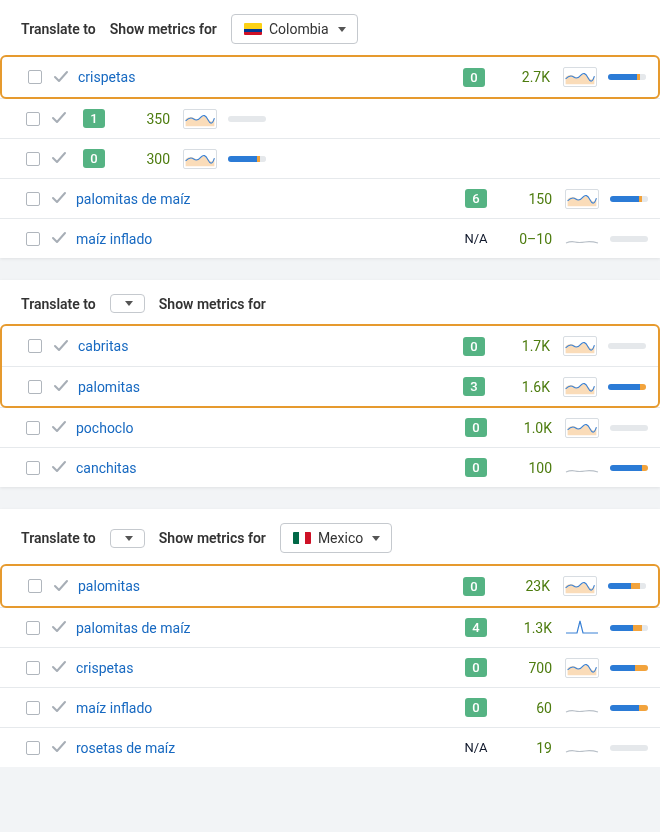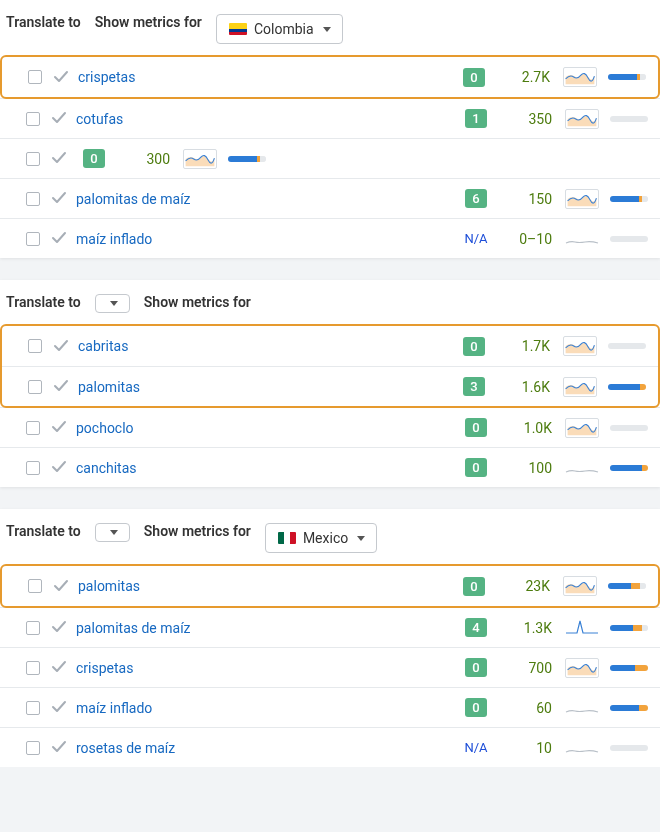--- a/index.html
+++ b/index.html
@@ -11,22 +11,22 @@
     width: 660px;
   }
   .panel {
     background: #fff;
     box-shadow: 0 1px 3px rgba(0,0,0,0.08);
     margin-bottom: 22px;
   }
   .panel:last-child { margin-bottom: 0; }
   .panel-header {
     display: flex;
-    align-items: flex-start;
-    padding: 14px 18px 12px 6px;
+    align-items: center;
+    padding: 14px 18px 12px 21px;
     gap: 14px;
     font-size: 14px;
     flex-wrap: wrap;
   }
   .hdr-label {
     font-weight: 600;
     color: #333;
   }
   .dropdown {
     display: inline-flex;
@@ -105,21 +105,21 @@
     background: #55b383;
     color: #fff;
     border-radius: 3px;
     padding: 2px 7px;
     font-size: 13px;
     font-weight: 500;
     min-width: 20px;
     text-align: center;
   }
   .kd-na {
-    color: #1d4ed8;
+    color: #0f172a;
     font-size: 13px;
   }
   .col-volume {
     width: 58px;
     text-align: right;
     color: #4d7c0f;
     font-size: 14px;
     padding-right: 4px;
   }
   .col-spark {
@@ -233,21 +233,20 @@
         </div>
         <div class="row">
           <div class="col-check">
             <div class="checkbox"></div>
           </div>
           <div class="col-tick">
             <span class="tick"><svg viewBox="0 0 16 16" fill="none" stroke="currentColor" stroke-width="2" stroke-linecap="round" stroke-linejoin="round">
                 <polyline points="2,9 6,13 14,4"></polyline>
               </svg></span>
           </div>
-          <div class="col-keyword"><span class="keyword-link">cotufas</span></div>
           <div class="col-kd">
             <span class="kd-badge">1</span>
           </div>
           <div class="col-volume">350</div>
           <div class="col-spark">
             <div class="spark-box">
               <svg viewBox="0 0 34 20">
     <path d="M1,18 L1,10 Q6,6 10,9 T18,8 T26,10 T33,9 L33,18 Z" fill="#f7c58a" opacity="0.6"></path>
     <path d="M1,12 Q6,7 10,10 T18,8 T26,11 T33,9" fill="none" stroke="#3b82d6" stroke-width="1.2"></path>
   </svg>
@@ -611,21 +610,21 @@
           </div>
           <div class="col-tick">
             <span class="tick"><svg viewBox="0 0 16 16" fill="none" stroke="currentColor" stroke-width="2" stroke-linecap="round" stroke-linejoin="round">
                 <polyline points="2,9 6,13 14,4"></polyline>
               </svg></span>
           </div>
           <div class="col-keyword"><span class="keyword-link">rosetas de maíz</span></div>
           <div class="col-kd">
             <span class="kd-na">N/A</span>
           </div>
-          <div class="col-volume">10</div>
+          <div class="col-volume">19</div>
           <div class="col-spark">
             <div class="spark-box plain">
               <svg viewBox="0 0 34 20">
                 <path d="M1,14 Q6,12 10,13 T20,13 T33,14" fill="none" stroke="#b9c0c8" stroke-width="1.2"></path>
               </svg>
             </div>
           </div>
           <div class="col-bar">
             <div class="bar-segment">
               <div class="seg-g" style="width:40px"></div>

